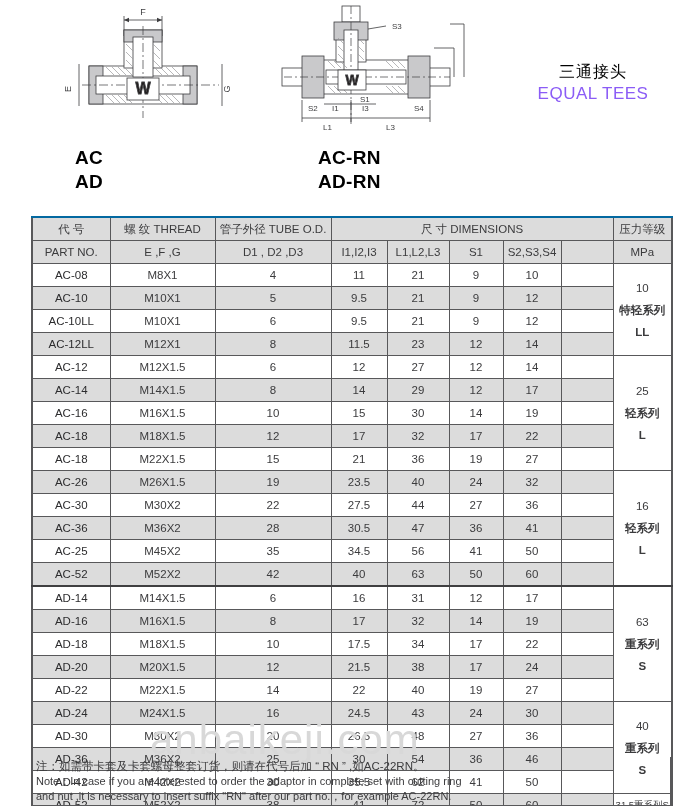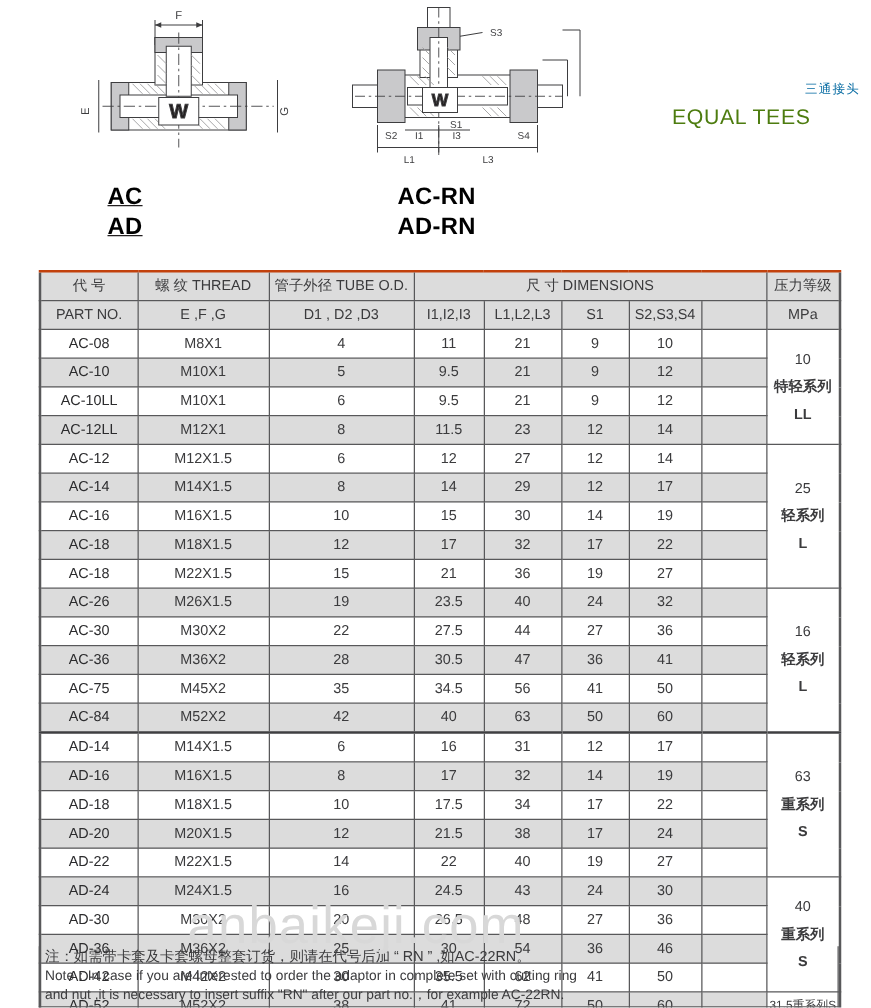--- a/index.html
+++ b/index.html
@@ -15,24 +15,24 @@
 
   
   .top{position:relative;height:205px;}
 
   .drawing{position:absolute;}
   .dwg-left{left:34px;top:6px;width:235px;height:125px;}
   .dwg-right{left:268px;top:4px;width:215px;height:128px;}
   .drawing svg{display:block;width:100%;height:100%;}
 
   .title-block{position:absolute;left:498px;top:62px;width:190px;text-align:center;}
-  .title-cn{font-size:10px;letter-spacing:1px;color:#0369a1;line-height:20px;text-align:right;}
-  .title-en{font-size:17px;letter-spacing:.5px;color:#4d7c0f;line-height:24px;}
-
-  .code-left{position:absolute;left:86px;top:146px;text-decoration:underline;}
+  .title-cn{font-size:16px;letter-spacing:1px;color:#000000;line-height:20px;}
+  .title-en{font-size:17px;letter-spacing:.5px;color:#8b5cf6;line-height:24px;}
+
+  .code-left{position:absolute;left:75px;top:146px;}
   .code-right{position:absolute;left:318px;top:146px;}
   .code-blk div{font-size:19px;font-weight:bold;line-height:24px;color:#000;letter-spacing:.3px;}
 
   
   .tbl-wrap{position:absolute;left:31px;top:216px;width:640px;}
   table.spec{border-collapse:collapse;width:640px;table-layout:fixed;}
   table.spec td,table.spec th{
     border:1px solid #58585a;
     font-size:11.5px;
     font-weight:normal;
@@ -51,21 +51,21 @@
     background:#ffffff !important;
     font-size:12px;
     line-height:15px;
     color:#3b3b3d;
     vertical-align:middle;
   }
   td.press .pv{display:block;}
   td.press .pcn{display:block;font-size:11.5px;font-weight:bold;}
   td.press.small{font-size:9.5px;line-height:12px;}
   tbody tr.series-break td{border-top:2.5px solid #3f3f41;}
-  thead tr:first-child td{border-top:2px solid #c2410c;}
+  thead tr:first-child td{border-top:2px solid #0369a1;}
   table.spec{border:2px solid #58585a;}
 
   
   col.c0{width:78px;} col.c1{width:105px;} col.c2{width:116px;}
   col.c3{width:56px;} col.c4{width:62px;} col.c5{width:54px;}
   col.c6{width:58px;} col.c7{width:52px;} col.c8{width:59px;}
 
   
   .note{
     position:absolute;left:31px;top:757px;width:640px;
@@ -402,31 +402,31 @@
             <td class="part">AC-36</td>
             <td>M36X2</td>
             <td>28</td>
             <td>30.5</td>
             <td>47</td>
             <td>36</td>
             <td>41</td>
             <td></td>
           </tr>
           <tr>
-            <td class="part">AC-75</td>
+            <td class="part">AC-25</td>
             <td>M45X2</td>
             <td>35</td>
             <td>34.5</td>
             <td>56</td>
             <td>41</td>
             <td>50</td>
             <td></td>
           </tr>
           <tr class="alt">
-            <td class="part">AC-84</td>
+            <td class="part">AC-52</td>
             <td>M52X2</td>
             <td>42</td>
             <td>40</td>
             <td>63</td>
             <td>50</td>
             <td>60</td>
             <td></td>
           </tr>
           <tr class=" series-break">
             <td class="part">AD-14</td>

